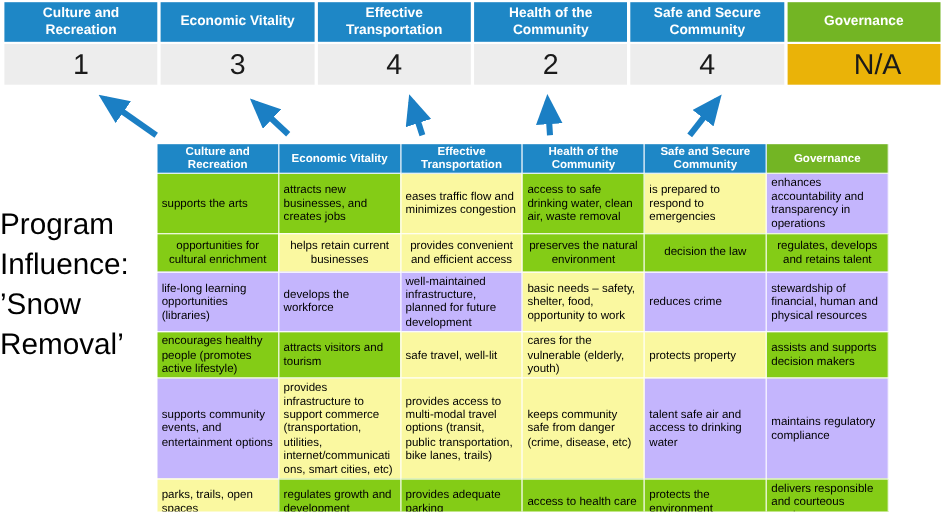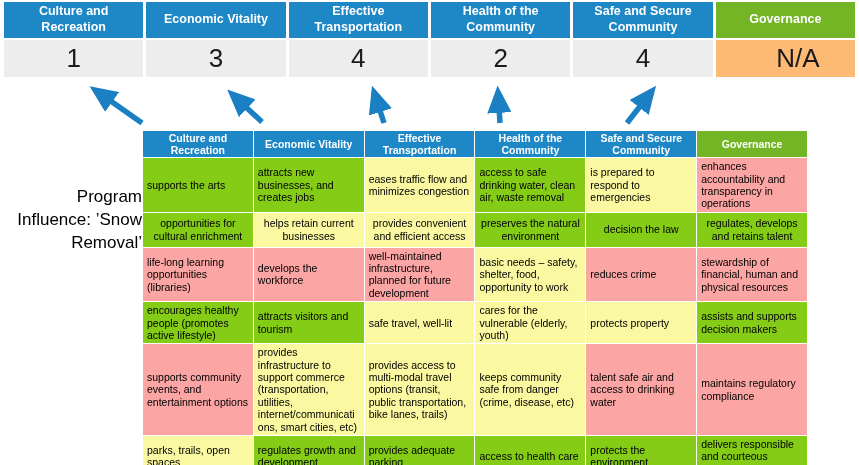--- a/index.html
+++ b/index.html
@@ -21,38 +21,38 @@
   .summary-score{
     margin-top:2px;height:37px;background:#EDEDED;
     display:flex;align-items:center;justify-content:center;
     font-size:26px;color:#1a1a1a;
   }
   
   .arrow-layer{position:absolute;left:0;top:0;width:859px;height:465px;pointer-events:none;}
   
   .slide-title{
     position:absolute;left:0px;top:186px;width:142px;
-    text-align:right;font-size:17px;line-height:1.34;color:#000;
+    text-align:left;font-size:27px;line-height:1.34;color:#000;
   }
   
   table.matrix{
     position:absolute;left:142px;top:130px;width:666px;
     border-collapse:collapse;table-layout:fixed;
   }
   table.matrix th{
     color:#fff;font-weight:bold;font-size:10.5px;line-height:1.15;
     height:22px;text-align:center;vertical-align:middle;
     padding:1px 2px;border:1px solid #fff;
   }
   table.matrix td{
     font-size:10.5px;line-height:1.18;vertical-align:middle;
     padding:2px 4px;border:1px solid #fff;word-wrap:break-word;
   }
   td.bg-w{background:#84cc16;}
-  td.bg-g{background:#fca5a5;margin-top:22px;}
+  td.bg-g{background:#c4b5fd;margin-top:22px;}
   td.bg-y{background:#FAF8A0;}
 </style>
 </head>
 <body>
 
 <div class="summary-grid">
     <div class="summary-col">
       <div class="summary-head" style="background: rgb(30, 135, 198);">Culture and Recreation</div>
       <div class="summary-score" style="background: rgb(237, 237, 237);">1</div>
     </div>
@@ -67,21 +67,21 @@
     <div class="summary-col">
       <div class="summary-head" style="background: rgb(30, 135, 198);">Health of the Community</div>
       <div class="summary-score" style="background: rgb(237, 237, 237);">2</div>
     </div>
     <div class="summary-col">
       <div class="summary-head" style="background: rgb(30, 135, 198);">Safe and Secure Community</div>
       <div class="summary-score" style="background: rgb(237, 237, 237);">4</div>
     </div>
     <div class="summary-col">
       <div class="summary-head" style="background: rgb(115, 181, 36);">Governance</div>
-      <div class="summary-score" style="background: #fdba74; padding-left: 25px;">N/A</div>
+      <div class="summary-score" style="background: #eab308; padding-left: 25px;">N/A</div>
     </div>
   </div>
 
 <svg class="arrow-layer" width="859" height="465" viewBox="0 0 859 465">
   <defs>
     <marker id="ah" markerWidth="5" markerHeight="4.4" refX="3.8" refY="2.2" orient="auto">
       <path d="M0,0 L5,2.2 L0,4.4 Z" fill="#1B7FC4"></path>
     </marker>
   </defs>
   <line x1="142" y1="123" x2="95" y2="90" stroke="#1B7FC4" stroke-width="5.5" marker-end="url(#ah)"></line>

